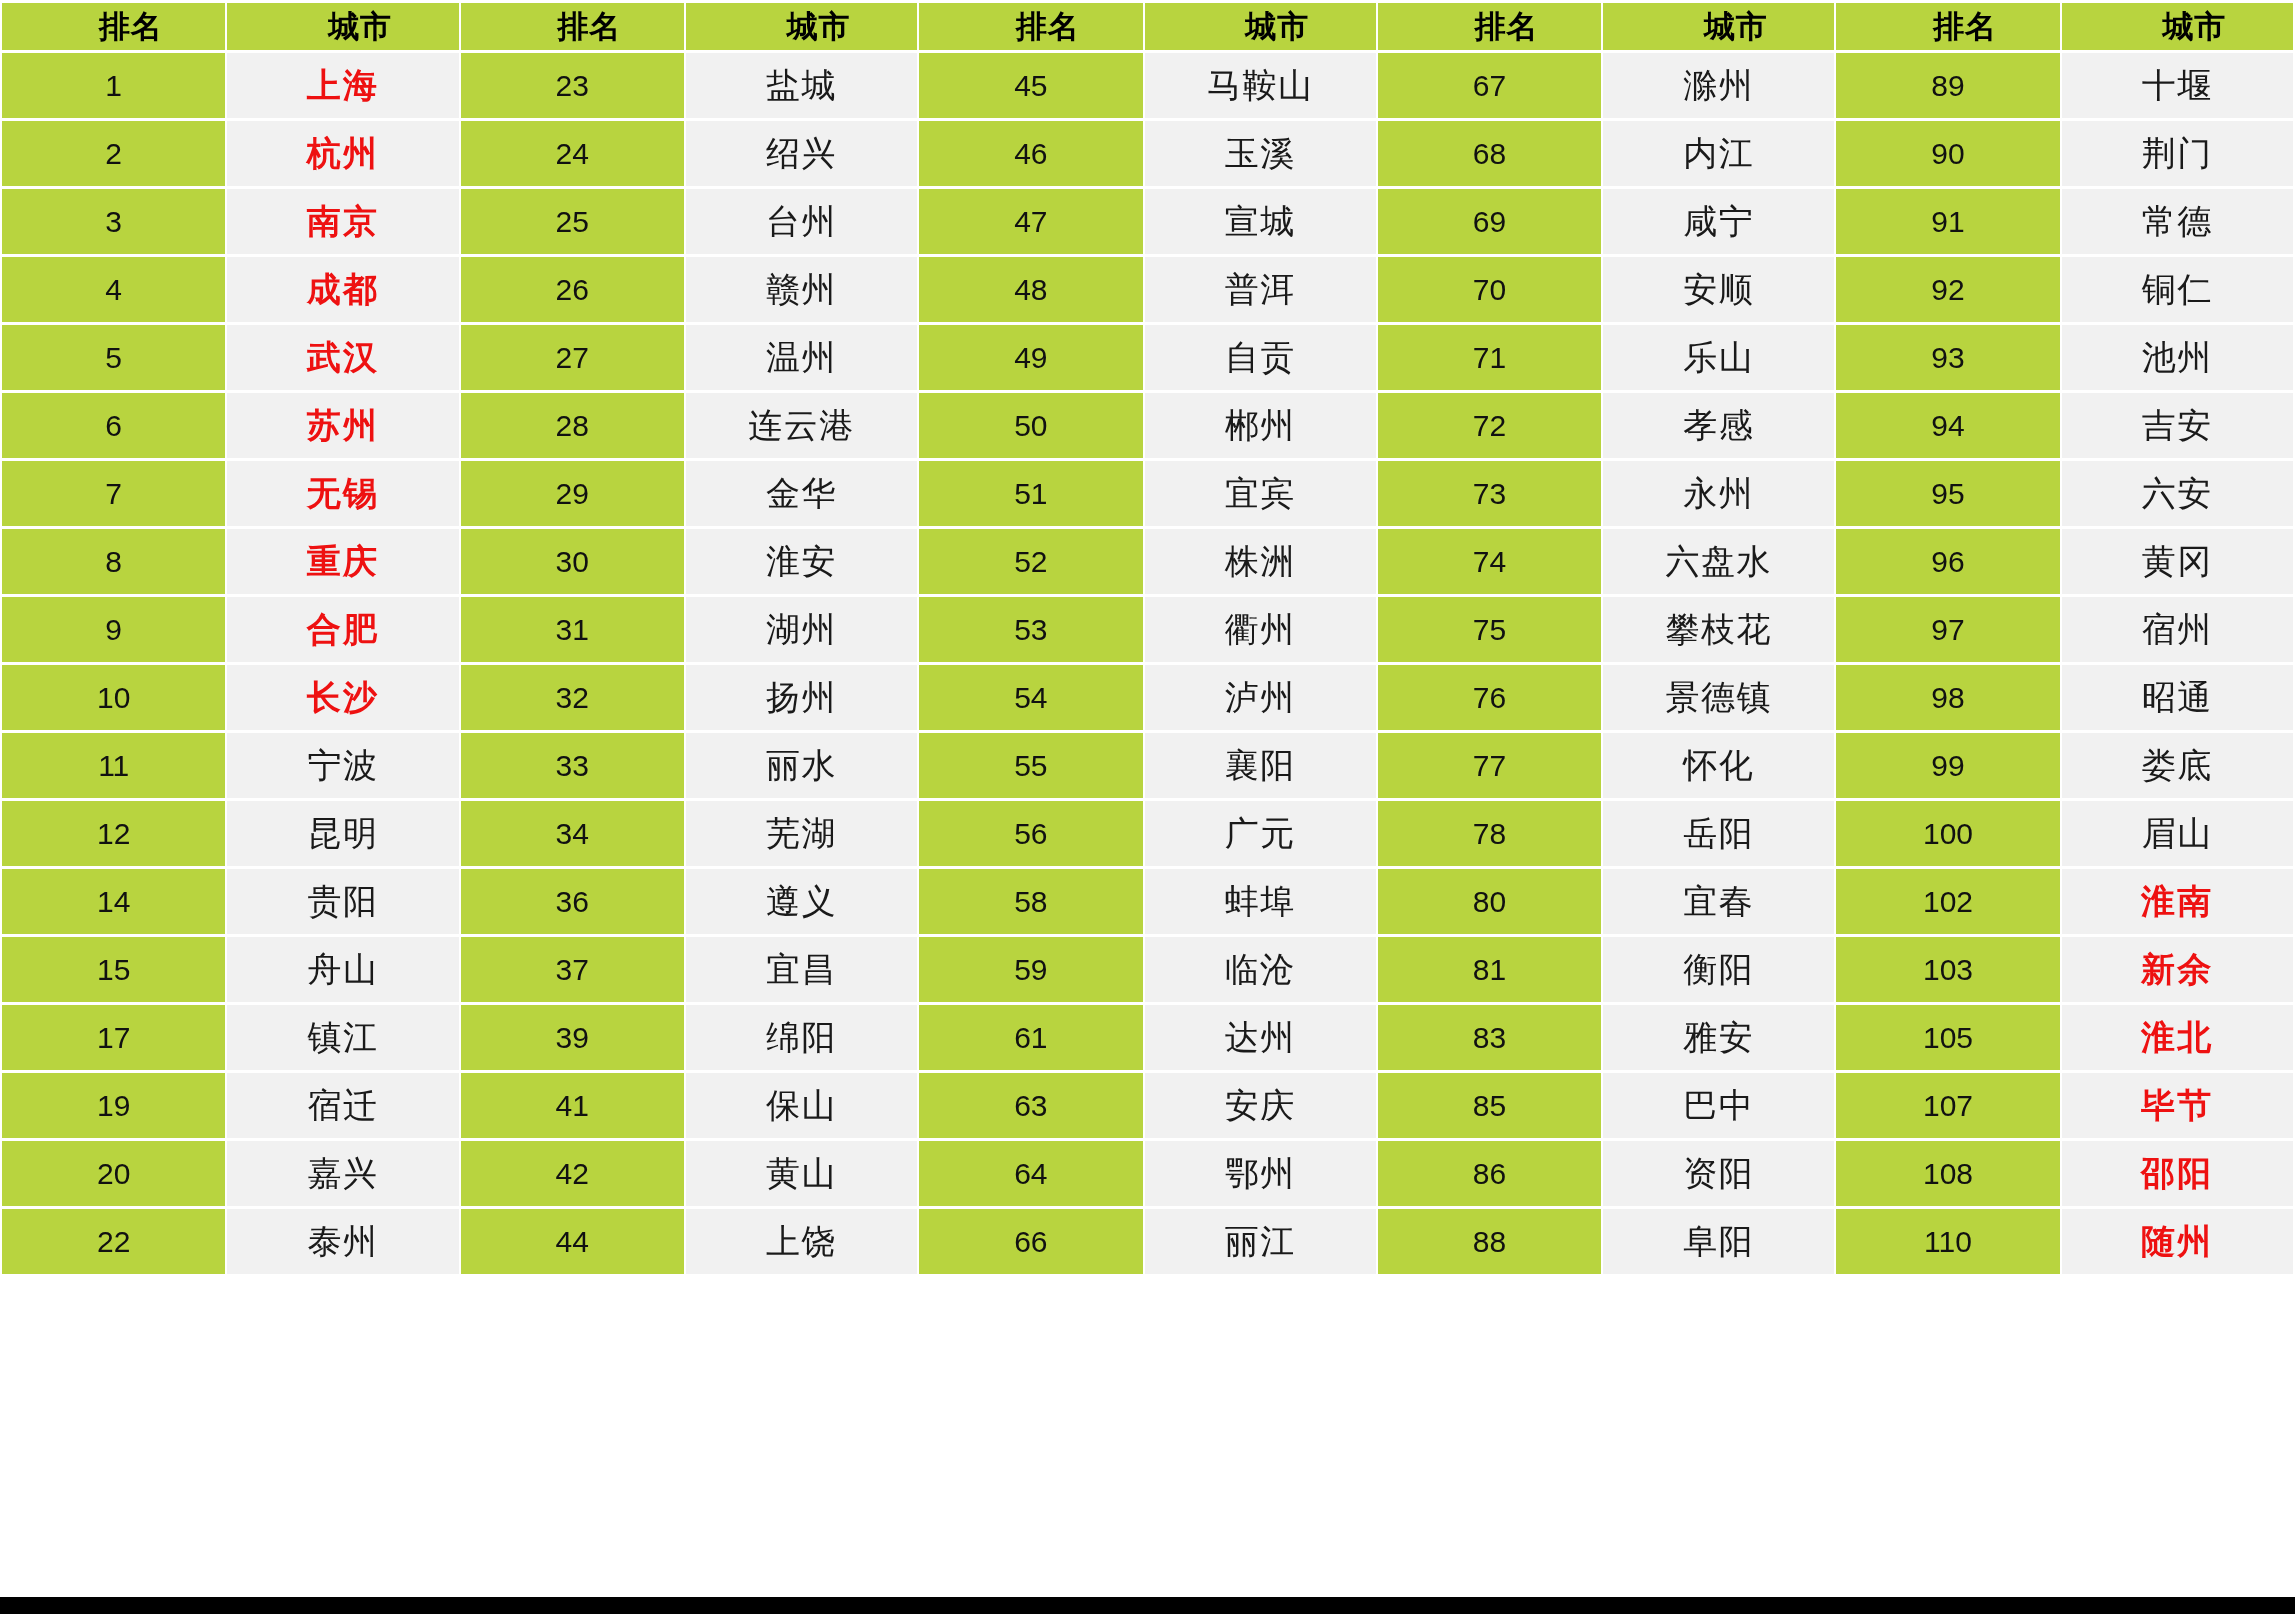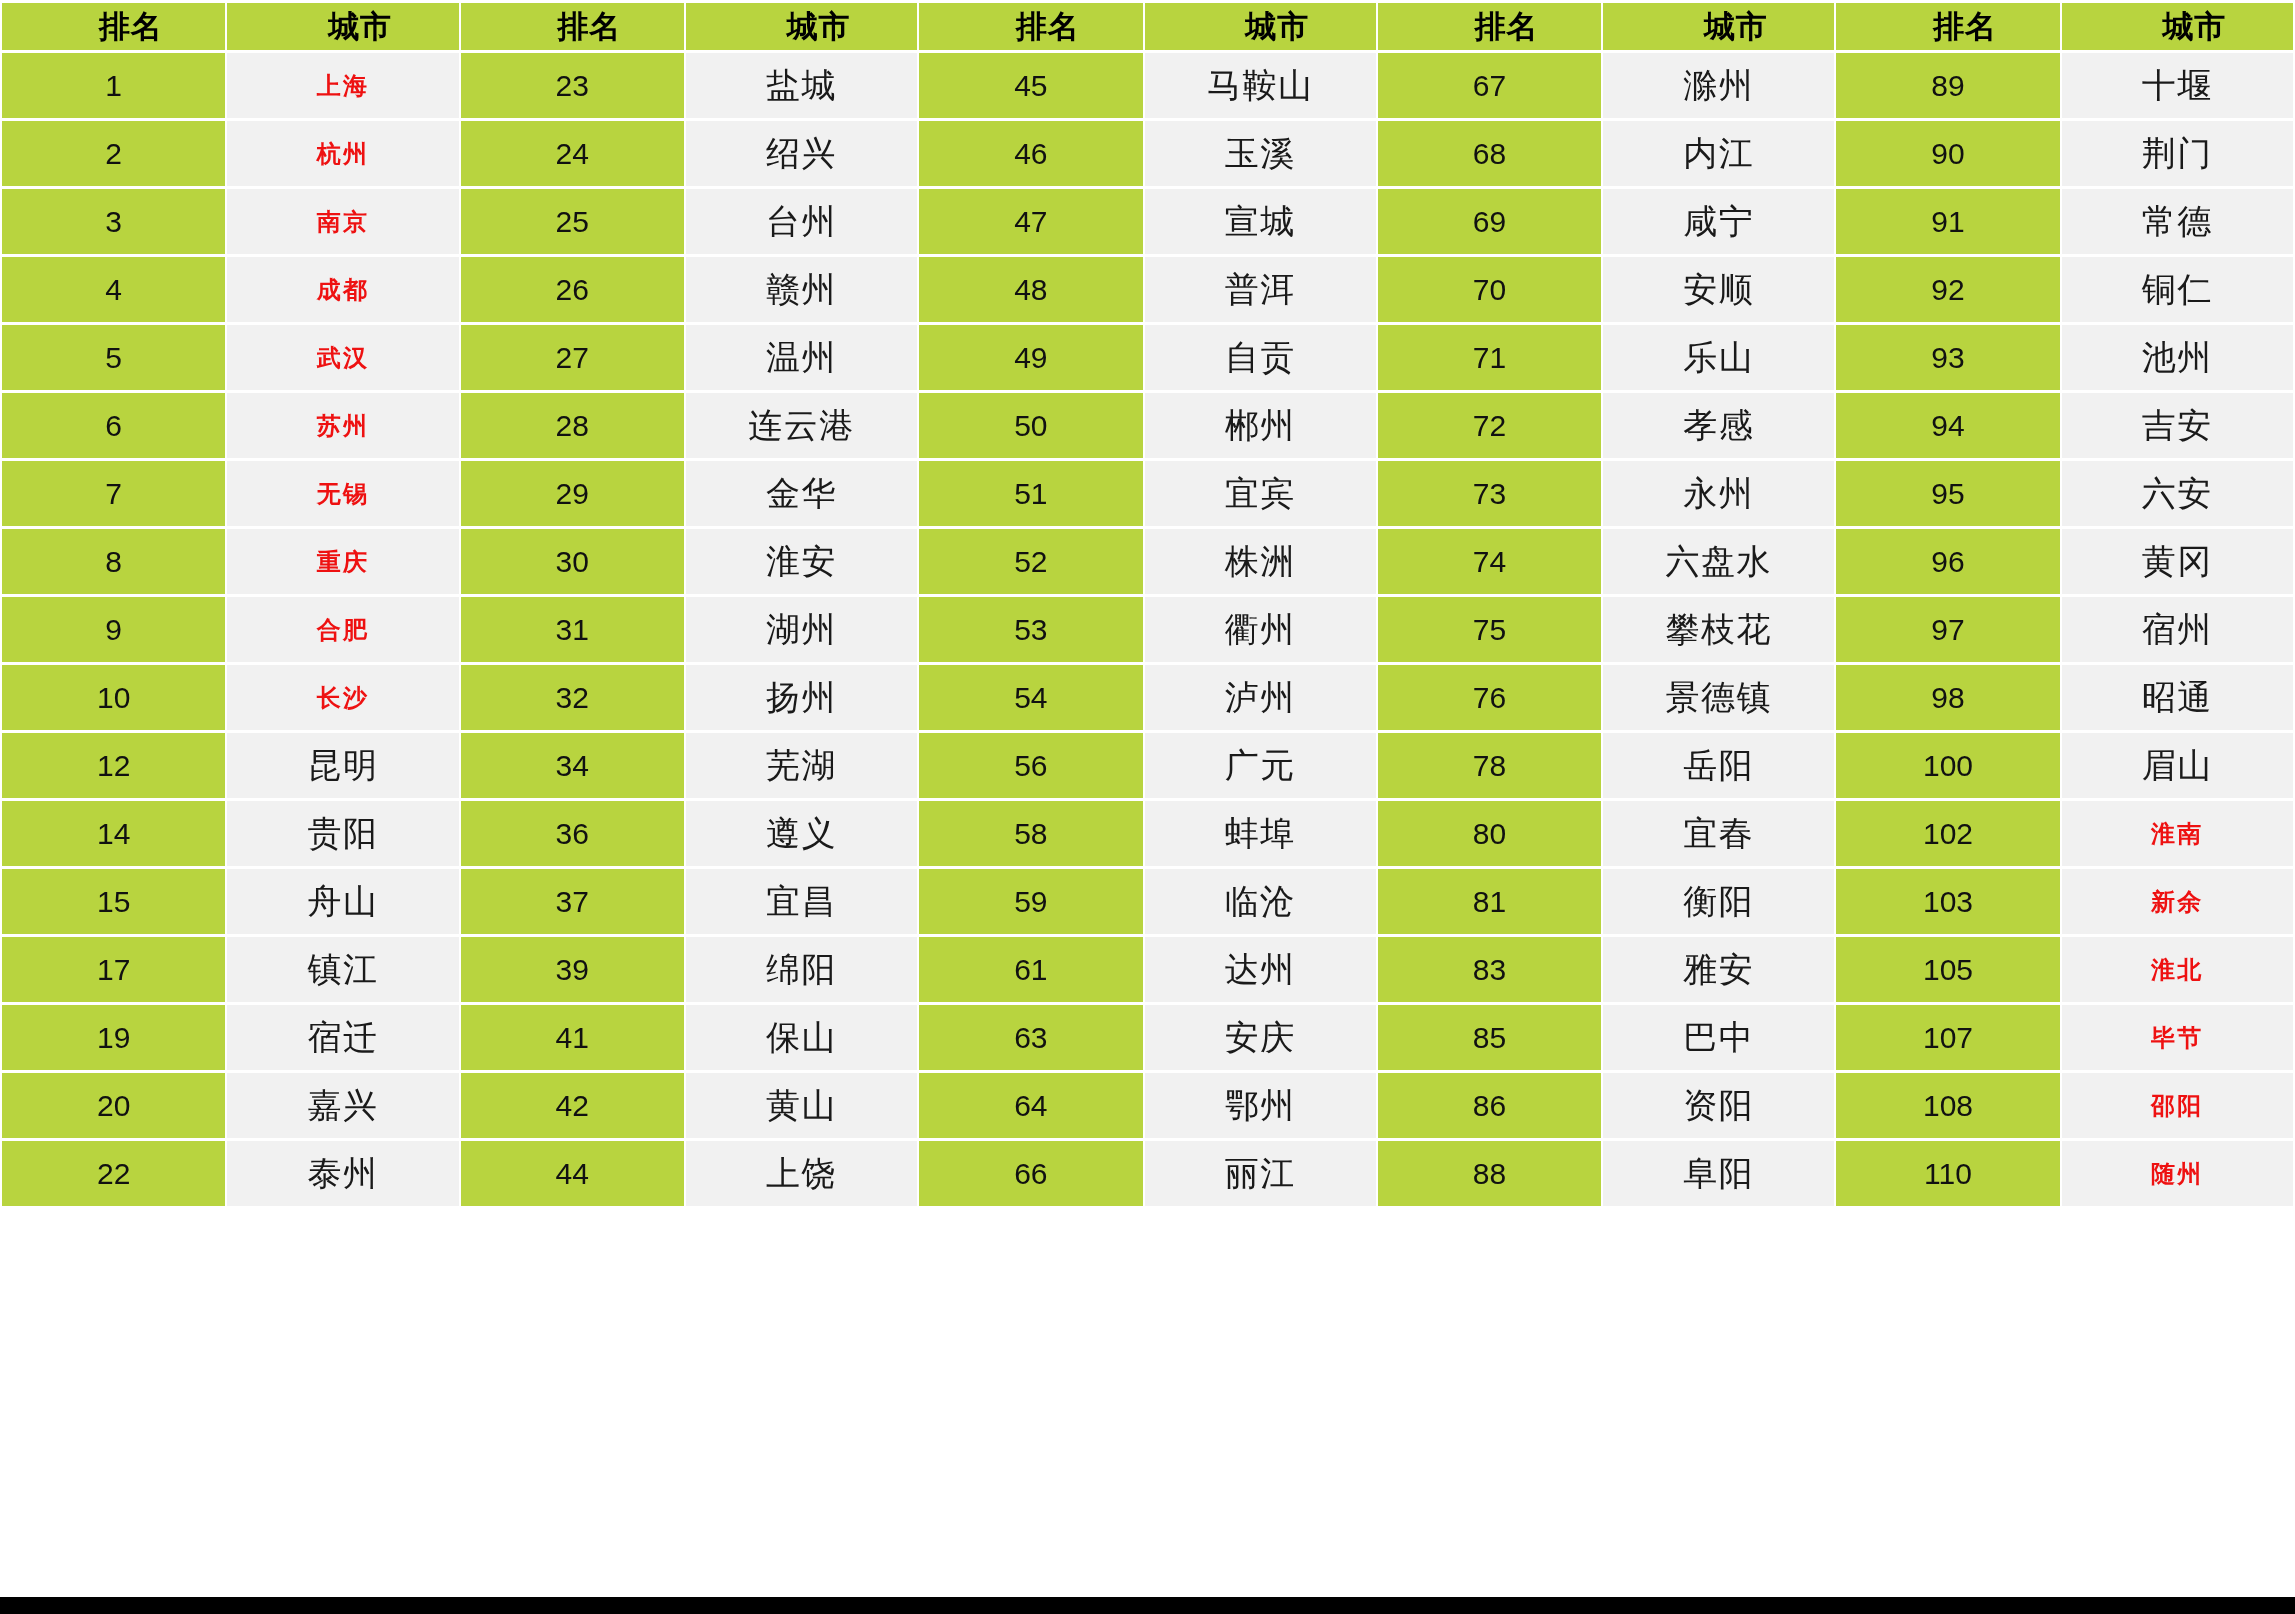--- a/index.html
+++ b/index.html
@@ -60,21 +60,21 @@
     font-family:"DejaVu Serif","Liberation Serif",serif;
     font-weight:400;
     font-size:34px;
     letter-spacing:1.5px;
   }
   td.city.hl{
     color:#ee1111;
     font-family:"DejaVu Sans","Liberation Sans",sans-serif;
     font-weight:bold;
     letter-spacing:2.3px;
-    font-size:24px;
+    font-size:34px;
   }
   #bottom-bar{
     position:absolute;
     left:0;
     bottom:0;
     width:2295px;
     height:18px;
     background:#000000;
   }
 </style>
@@ -224,20 +224,32 @@
           <td class="rank">32</td>
           <td class="city">扬州</td>
           <td class="rank">54</td>
           <td class="city">泸州</td>
           <td class="rank">76</td>
           <td class="city">景德镇</td>
           <td class="rank">98</td>
           <td class="city">昭通</td>
         </tr>
         <tr>
+          <td class="rank">11</td>
+          <td class="city">宁波</td>
+          <td class="rank">33</td>
+          <td class="city">丽水</td>
+          <td class="rank">55</td>
+          <td class="city">襄阳</td>
+          <td class="rank">77</td>
+          <td class="city">怀化</td>
+          <td class="rank">99</td>
+          <td class="city">娄底</td>
+        </tr>
+        <tr>
           <td class="rank">12</td>
           <td class="city">昆明</td>
           <td class="rank">34</td>
           <td class="city">芜湖</td>
           <td class="rank">56</td>
           <td class="city">广元</td>
           <td class="rank">78</td>
           <td class="city">岳阳</td>
           <td class="rank">100</td>
           <td class="city">眉山</td>

